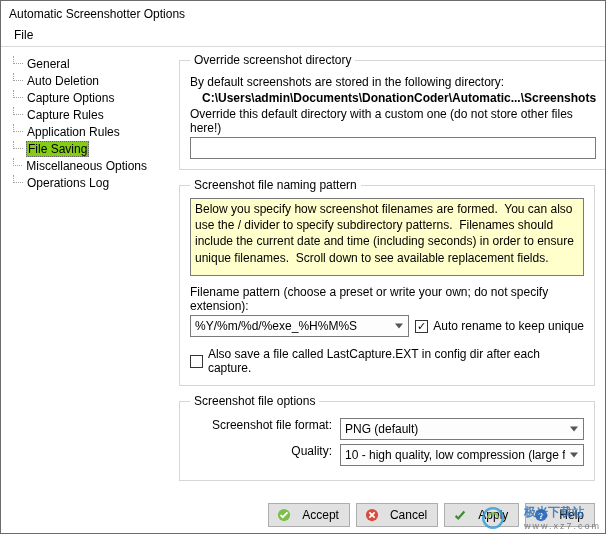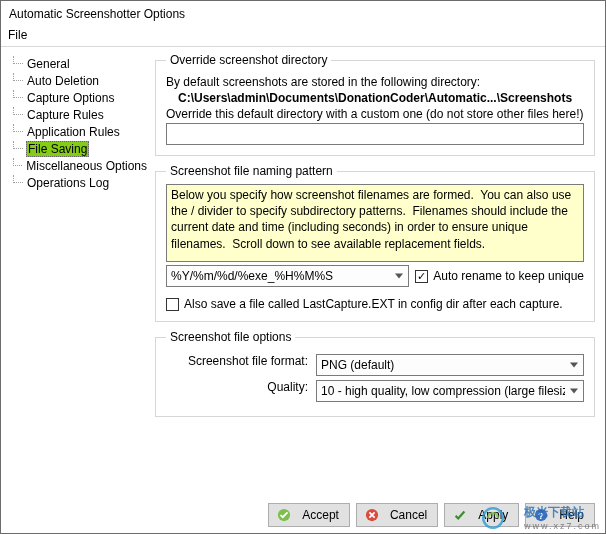--- a/index.html
+++ b/index.html
@@ -13,27 +13,28 @@
     height: 534px;
     border: 1px solid #6b6b6b;
     position: relative;
     overflow: hidden;
   }
   .titlebar {
     padding: 6px 8px 4px 8px;
     font-size: 12px;
   }
   .menubar {
-    padding: 2px 8px 3px 4px;
+    padding: 2px 8px 3px 10px;
     border-bottom: 1px solid #d9d9d9;
   }
   .menu-item { display:inline-block; padding:1px 3px; }
   .content {
     display: flex;
     height: calc(100% - 80px);
+    gap: 24px;
   }
   .sidebar {
     width: 150px;
     padding: 6px 4px 6px 8px;
   }
   .tree {
     border-left:none;
     padding-top:2px;
   }
   .tree-line {
@@ -181,20 +182,21 @@
       <legend>Override screenshot directory</legend>
       <div class="static">By default screenshots are stored in the following directory:</div>
       <div class="static bold path">C:\Users\admin\Documents\DonationCoder\Automatic...\Screenshots</div>
       <div class="static">Override this default directory with a custom one (do not store other files here!)</div>
       <input class="text" type="text" value="" style="">
     </fieldset>
 
     <fieldset>
       <legend>Screenshot file naming pattern</legend>
       <textarea class="note" readonly="" style="">Below you specify how screenshot filenames are formed.  You can also use the / divider to specify subdirectory patterns.  Filenames should include the current date and time (including seconds) in order to ensure unique filenames.  Scroll down to see available replacement fields.</textarea>
+      <div class="static" style="margin-top:6px">Filename pattern (choose a preset or write your own; do not specify extension):</div>
       <div class="row">
         <div class="combo-wrap" style="flex:1">
           <input class="combo" type="text" value="%Y/%m/%d/%exe_%H%M%S" style="">
         </div>
         <label class="chk">
           <span class="box">✓</span>
           <span>Auto rename to keep unique</span>
         </label>
       </div>
       <label class="chk" style="margin-top:10px">

